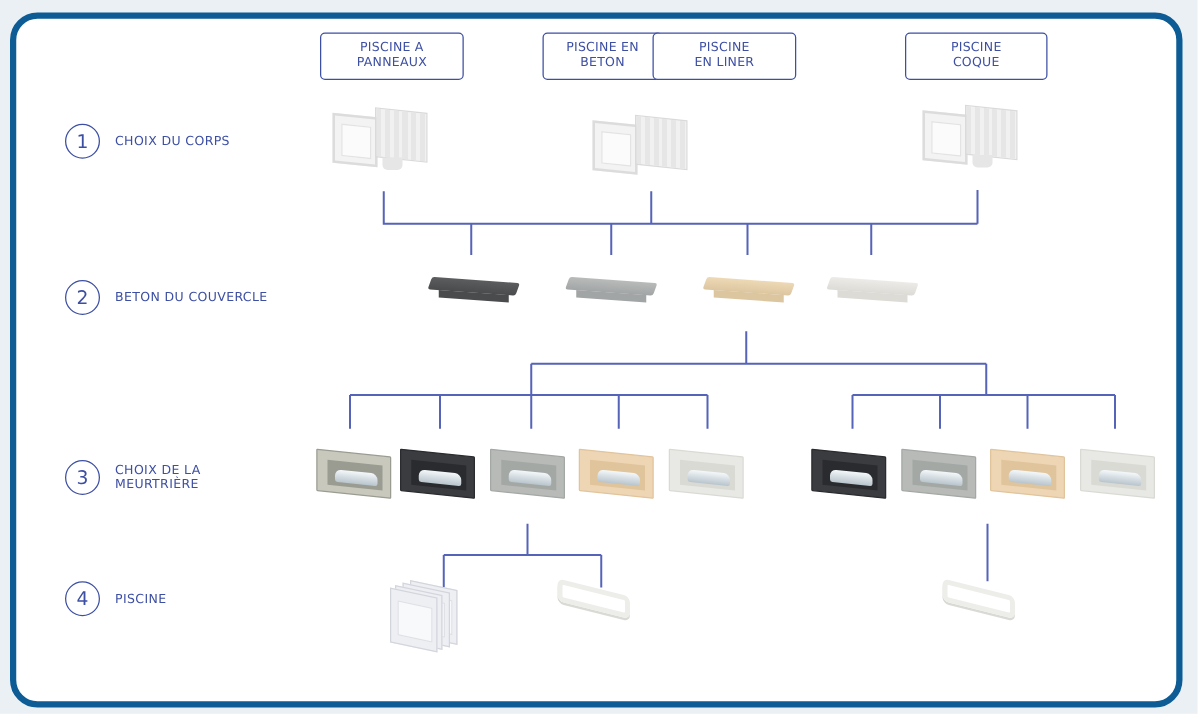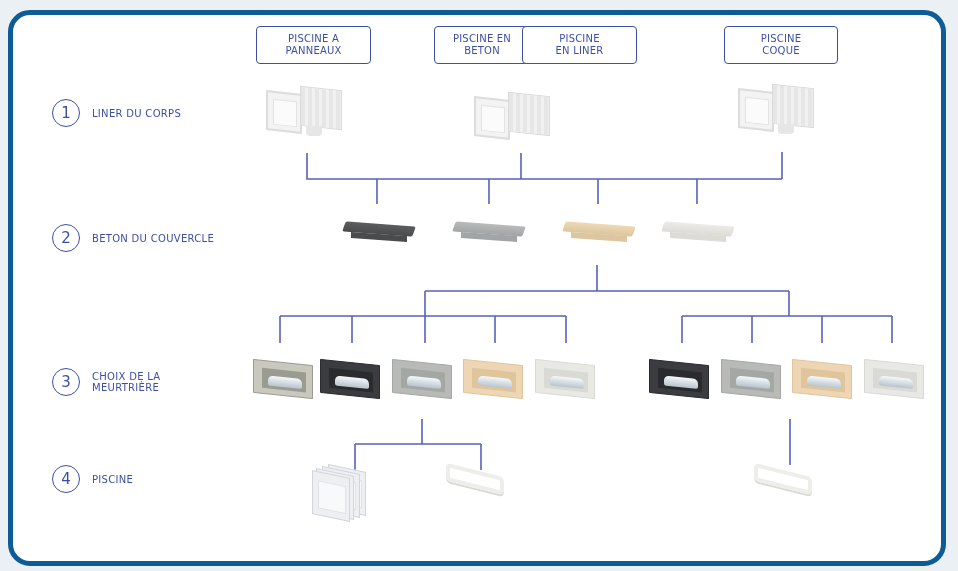--- a/index.html
+++ b/index.html
@@ -61,21 +61,21 @@
 PANNEAUX</div>
 <div class="type-box" style="left:390px;top:26px;width:96px;margin-left:44px;">PISCINE EN
 BETON</div>
 <div class="type-box" style="left:522px;top:26px;width:115px;">PISCINE
 EN LINER</div>
 <div class="type-box" style="left:724px;top:26px;width:114px;">PISCINE
 COQUE</div>
 
 <div class="step" style="left:52px;top:99px;">
   <div class="step-num">1</div>
-  <div class="step-label">LINER DU CORPS</div>
+  <div class="step-label">CHOIX DU CORPS</div>
 </div>
 <div class="step" style="left:52px;top:224px;">
   <div class="step-num">2</div>
   <div class="step-label">BETON DU COUVERCLE</div>
 </div>
 <div class="step" style="left:52px;top:368px;">
   <div class="step-num">3</div>
   <div class="step-label">CHOIX DE LA
 MEURTRIÈRE</div>
 </div>

